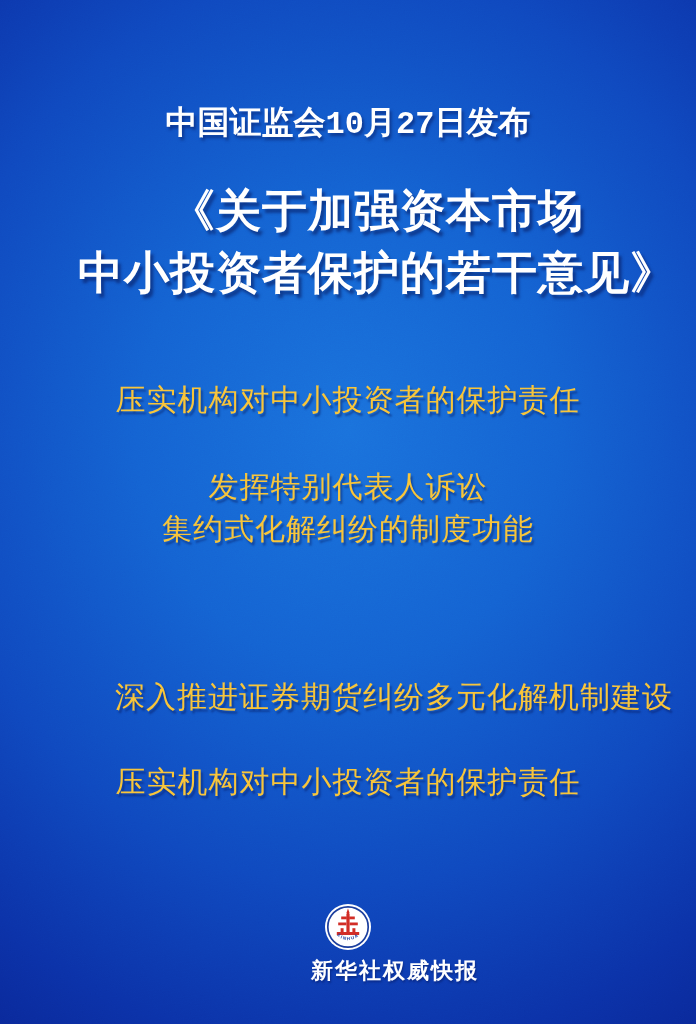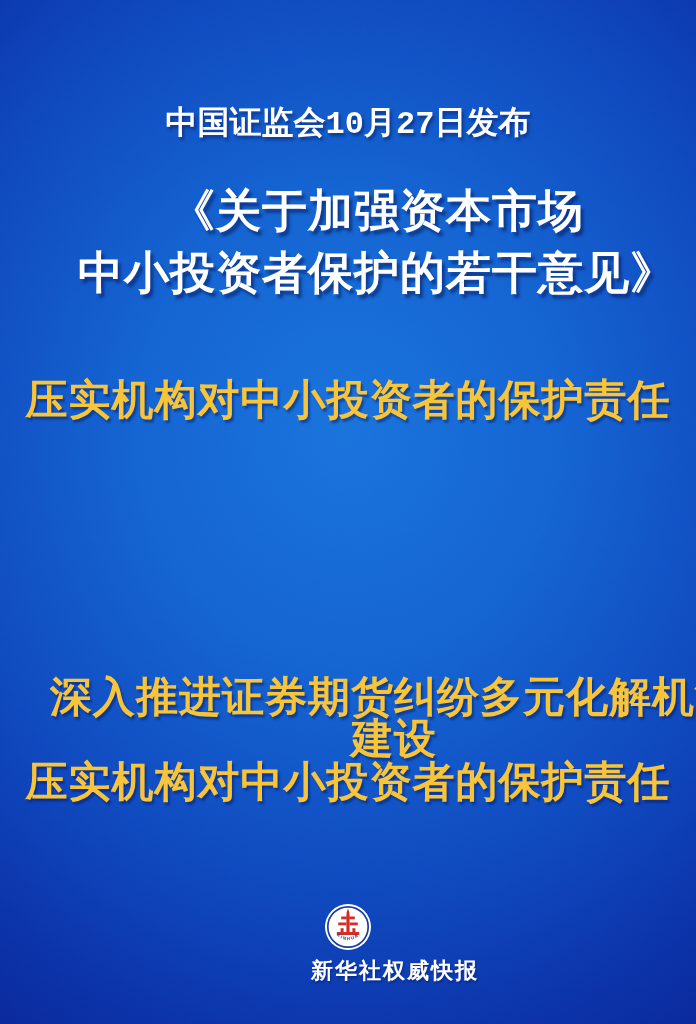--- a/index.html
+++ b/index.html
@@ -50,22 +50,22 @@
     font-family: "Liberation Serif", "DejaVu Serif", serif;
     font-weight: 700;
     font-size: 45px;
     line-height: 62px;
     color: #ffffff;
     text-shadow: 3px 4px 3px rgba(7, 22, 88, 0.55);
     letter-spacing: 1px;
     padding-left: 29px;
   }
   .point {
-    font-weight: 700;
-    font-size: 42px;
+    font-weight: 400;
+    font-size: 30px;
     line-height: 42px;
     color: #f8c53a;
     text-shadow: 2px 3px 2px rgba(7, 22, 88, 0.45);
     letter-spacing: 1px;
   }
   .p1 { top: 379px; }
   .p2 { top: 466px; }
   .p3 { top: 594px; }
   .p4 { top: 676px; padding-left: 46px; }
   .p5 { top: 761px; }
@@ -101,20 +101,22 @@
     <rect width="696" height="1024" filter="url(#grain)"></rect>
   </svg>
 
   <div class="centered-text eyebrow">中国证监会10月27日发布</div>
 
   <h1 class="centered-text title">《关于加强资本市场
 中小投资者保护的若干意见》</h1>
 
   <div class="centered-text point p1">压实机构对中小投资者的保护责任</div>
 
+  <div class="centered-text point p2">发挥特别代表人诉讼
+集约式化解纠纷的制度功能</div>
 
 
   <div class="centered-text point p4">深入推进证券期货纠纷多元化解机制建设</div>
 
   <div class="centered-text point p5">压实机构对中小投资者的保护责任</div>
 
   <div class="logo-wrap">
     <svg viewBox="0 0 48 48" width="48" height="48" xmlns="http://www.w3.org/2000/svg">
 
       <circle cx="24" cy="24" r="23" fill="#ffffff"></circle>

